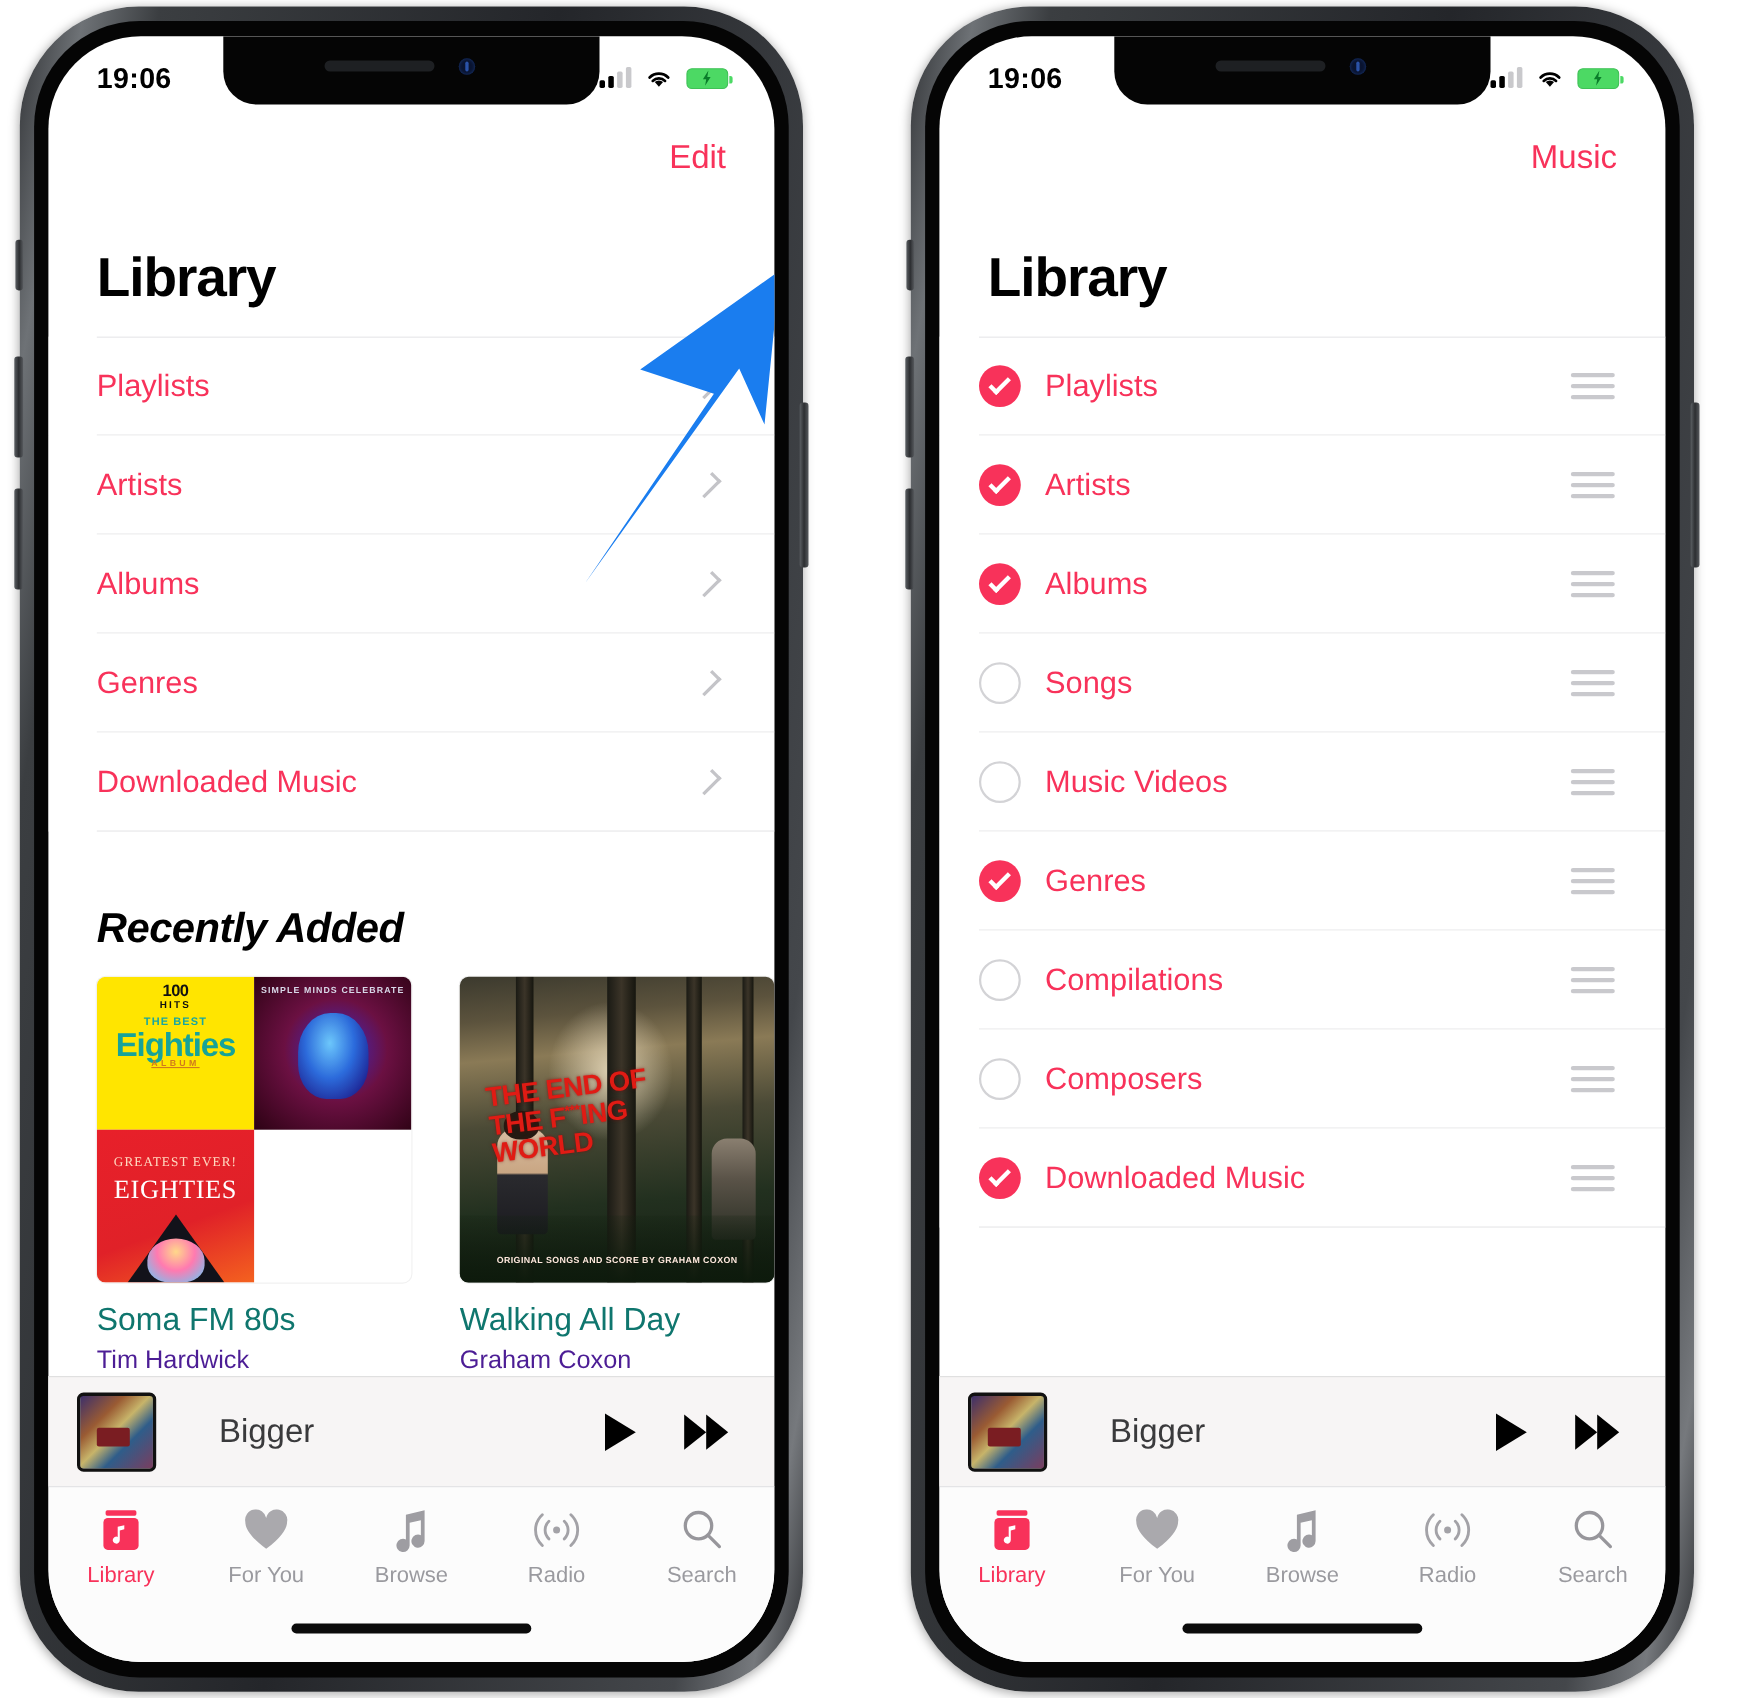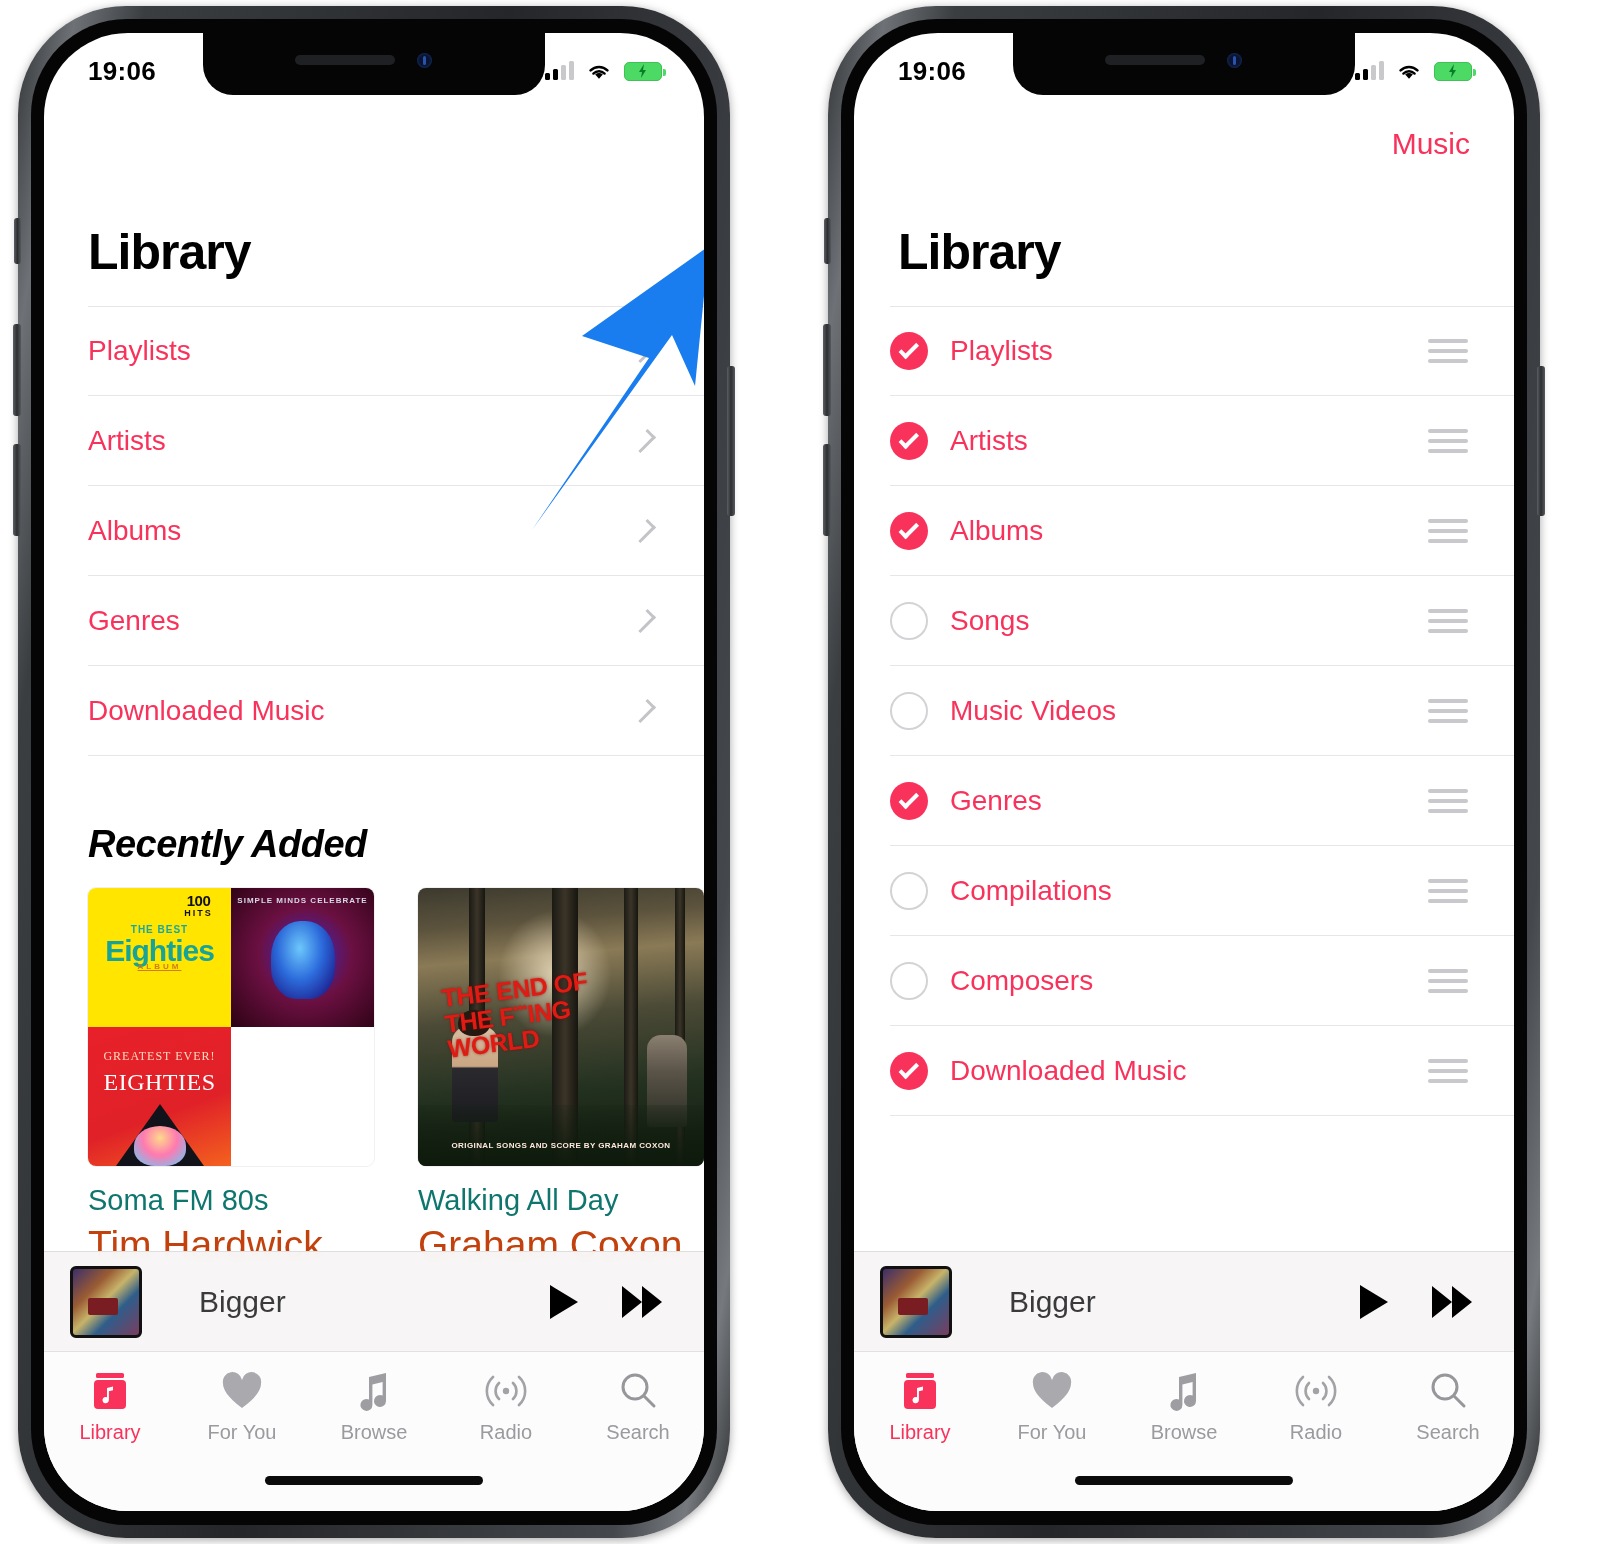--- a/index.html
+++ b/index.html
@@ -140,21 +140,21 @@
   .grid { position: absolute; top: 855px; left: 44px; right: 44px; display:flex; gap: 44px; }
   .card { width: 286px; }
   .art { width: 286px; height: 278px; border-radius: 8px; overflow: hidden; position: relative;
          box-shadow: 0 0 0 1px rgba(0,0,0,.06); }
   .art-q { position:absolute; width:50%; height:50%; overflow:hidden; }
   .q1 { left:0; top:0; background:#ffe500; }
   .q2 { right:0; top:0; background: radial-gradient(circle at 52% 48%, #3a2bd0 0%, #6b1042 45%, #2c0213 100%); }
   .q3 { left:0; bottom:0; background: linear-gradient(160deg,#e8202a 0%, #e02128 60%, #f4621f 100%); }
   .q4 { right:0; bottom:0; background: linear-gradient(140deg,#d8b03a 0%,#f2e21a 40%,#8fc93a 70%,#e8dd22 100%); }
   .q1 .hits { position:absolute; top:7px; left:50%; transform:translateX(-50%); text-align:center; color:#111;
-              font-weight:800; font-size:15px; line-height:12px; letter-spacing:-.5px;margin-left:39px;}
+              font-weight:800; font-size:15px; line-height:12px; letter-spacing:-.5px;}
   .q1 .hits small { display:block; font-size:9px; letter-spacing:2px; }
   .q1 .best { position:absolute; top:36px; left:50%; transform:translateX(-50%); color:#1aa7a0;
               font-size:10px; font-weight:800; letter-spacing:1px; white-space:nowrap;}
   .q1 .eighties { position:absolute; top:46px; left:50%; transform:translateX(-50%); color:#17a398;
                   font-size:30px; font-weight:800; letter-spacing:-1px; }
   .q1 .album { position:absolute; top:74px; left:50%; transform:translateX(-50%); color:#d07b1c;
                font-size:8px; font-weight:800; letter-spacing:3px;text-decoration:underline; }
   .q2 .topline { position:absolute; top:8px; left:50%; transform:translateX(-50%); color:#d8d8e8;
                  font-size:8px; letter-spacing:1px; font-weight:700; white-space:nowrap;}
   .q2 .head { position:absolute; left:50%; top:52%; transform:translate(-50%,-50%);
@@ -201,21 +201,21 @@
                   background: linear-gradient(180deg, rgba(18,34,16,.2), #0d1a0c); }
   .art2 .boy { position:absolute; bottom:16%; left:12%; width:46px; height:96px;
                background: linear-gradient(180deg,#d9bfa3 0%,#c9a683 42%,#2a2a2e 44%,#1b1b20 100%);
                border-radius:16px 16px 4px 4px; }
   .art2 .boy::before { content:""; position:absolute; top:-16px; left:6px; width:32px; height:26px;
                        border-radius:50% 50% 45% 45%; background:#241a12; }
   .art2 .girl { position:absolute; bottom:14%; right:6%; width:40px; height:92px;
                 background: linear-gradient(180deg,#8a7f70 0%,#5a5348 40%,#2a2e24 100%); border-radius:14px 14px 4px 4px; }
 
   .card-title { margin-top: 18px; font-size: 29px; color:#0f766e; white-space:nowrap; }
-  .card-sub   { margin-top: 6px; font-size: 39px; color:#c2410c; white-space:nowrap; }
+  .card-sub   { margin-top: 6px; font-size: 23px; color:#4c1d95; white-space:nowrap; }
 
   
   .miniplayer {
     position: absolute; left: 0; right: 0; bottom: 160px; height: 100px;
     background: rgba(247,245,245,.97);
     border-top: 1px solid #dedede;
     display: flex; align-items: center; padding: 0 42px 0 26px; z-index: 22;
     backdrop-filter: blur(6px);
   }
   .mini-art {
@@ -283,20 +283,23 @@
               </svg>
             </div>
             <div class="batt">
               <svg class="bolt" viewBox="0 0 10 14">
                   <path d="M6 0 L1 8 h3 l-1 6 5-8 H5 z"></path>
                 </svg>
             </div>
           </div>
         </div>
 
+        <div class="navbar">
+          <button class="nav-action">Edit</button>
+        </div>
 
         <div class="big-title">Library</div>
 
         <div class="list">
           <div class="row first">
             <span class="row-label">Playlists</span>
             <span class="chevron"></span>
           </div>
           <div class="row">
             <span class="row-label">Artists</span>

